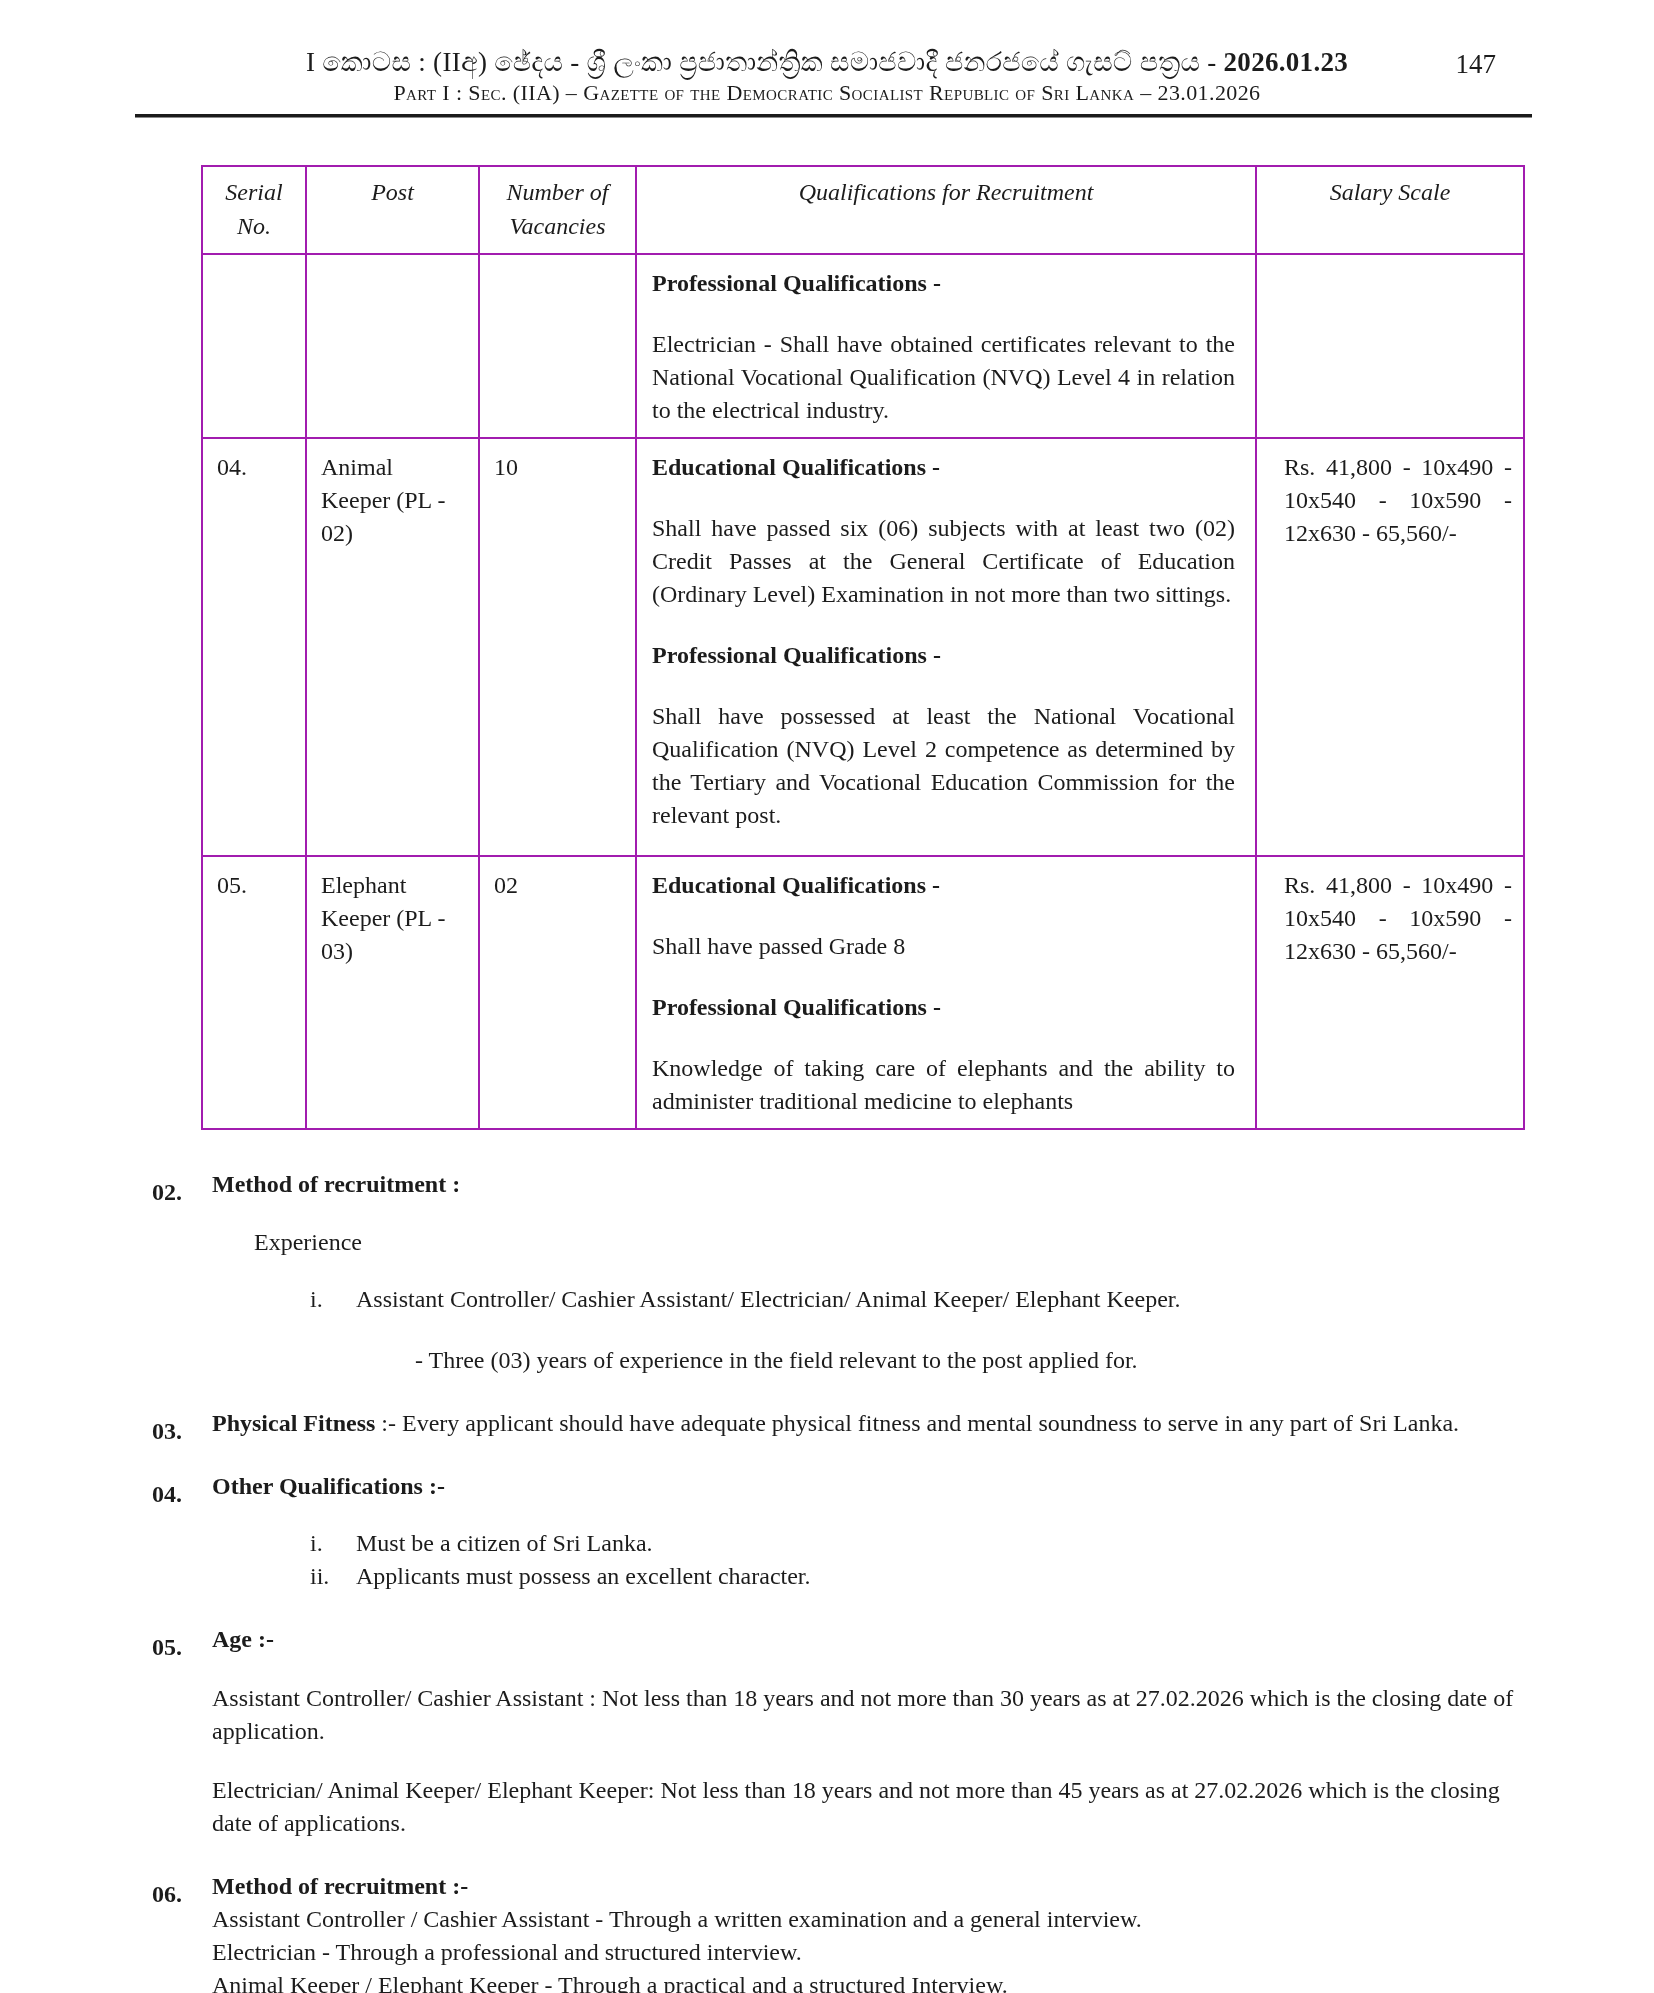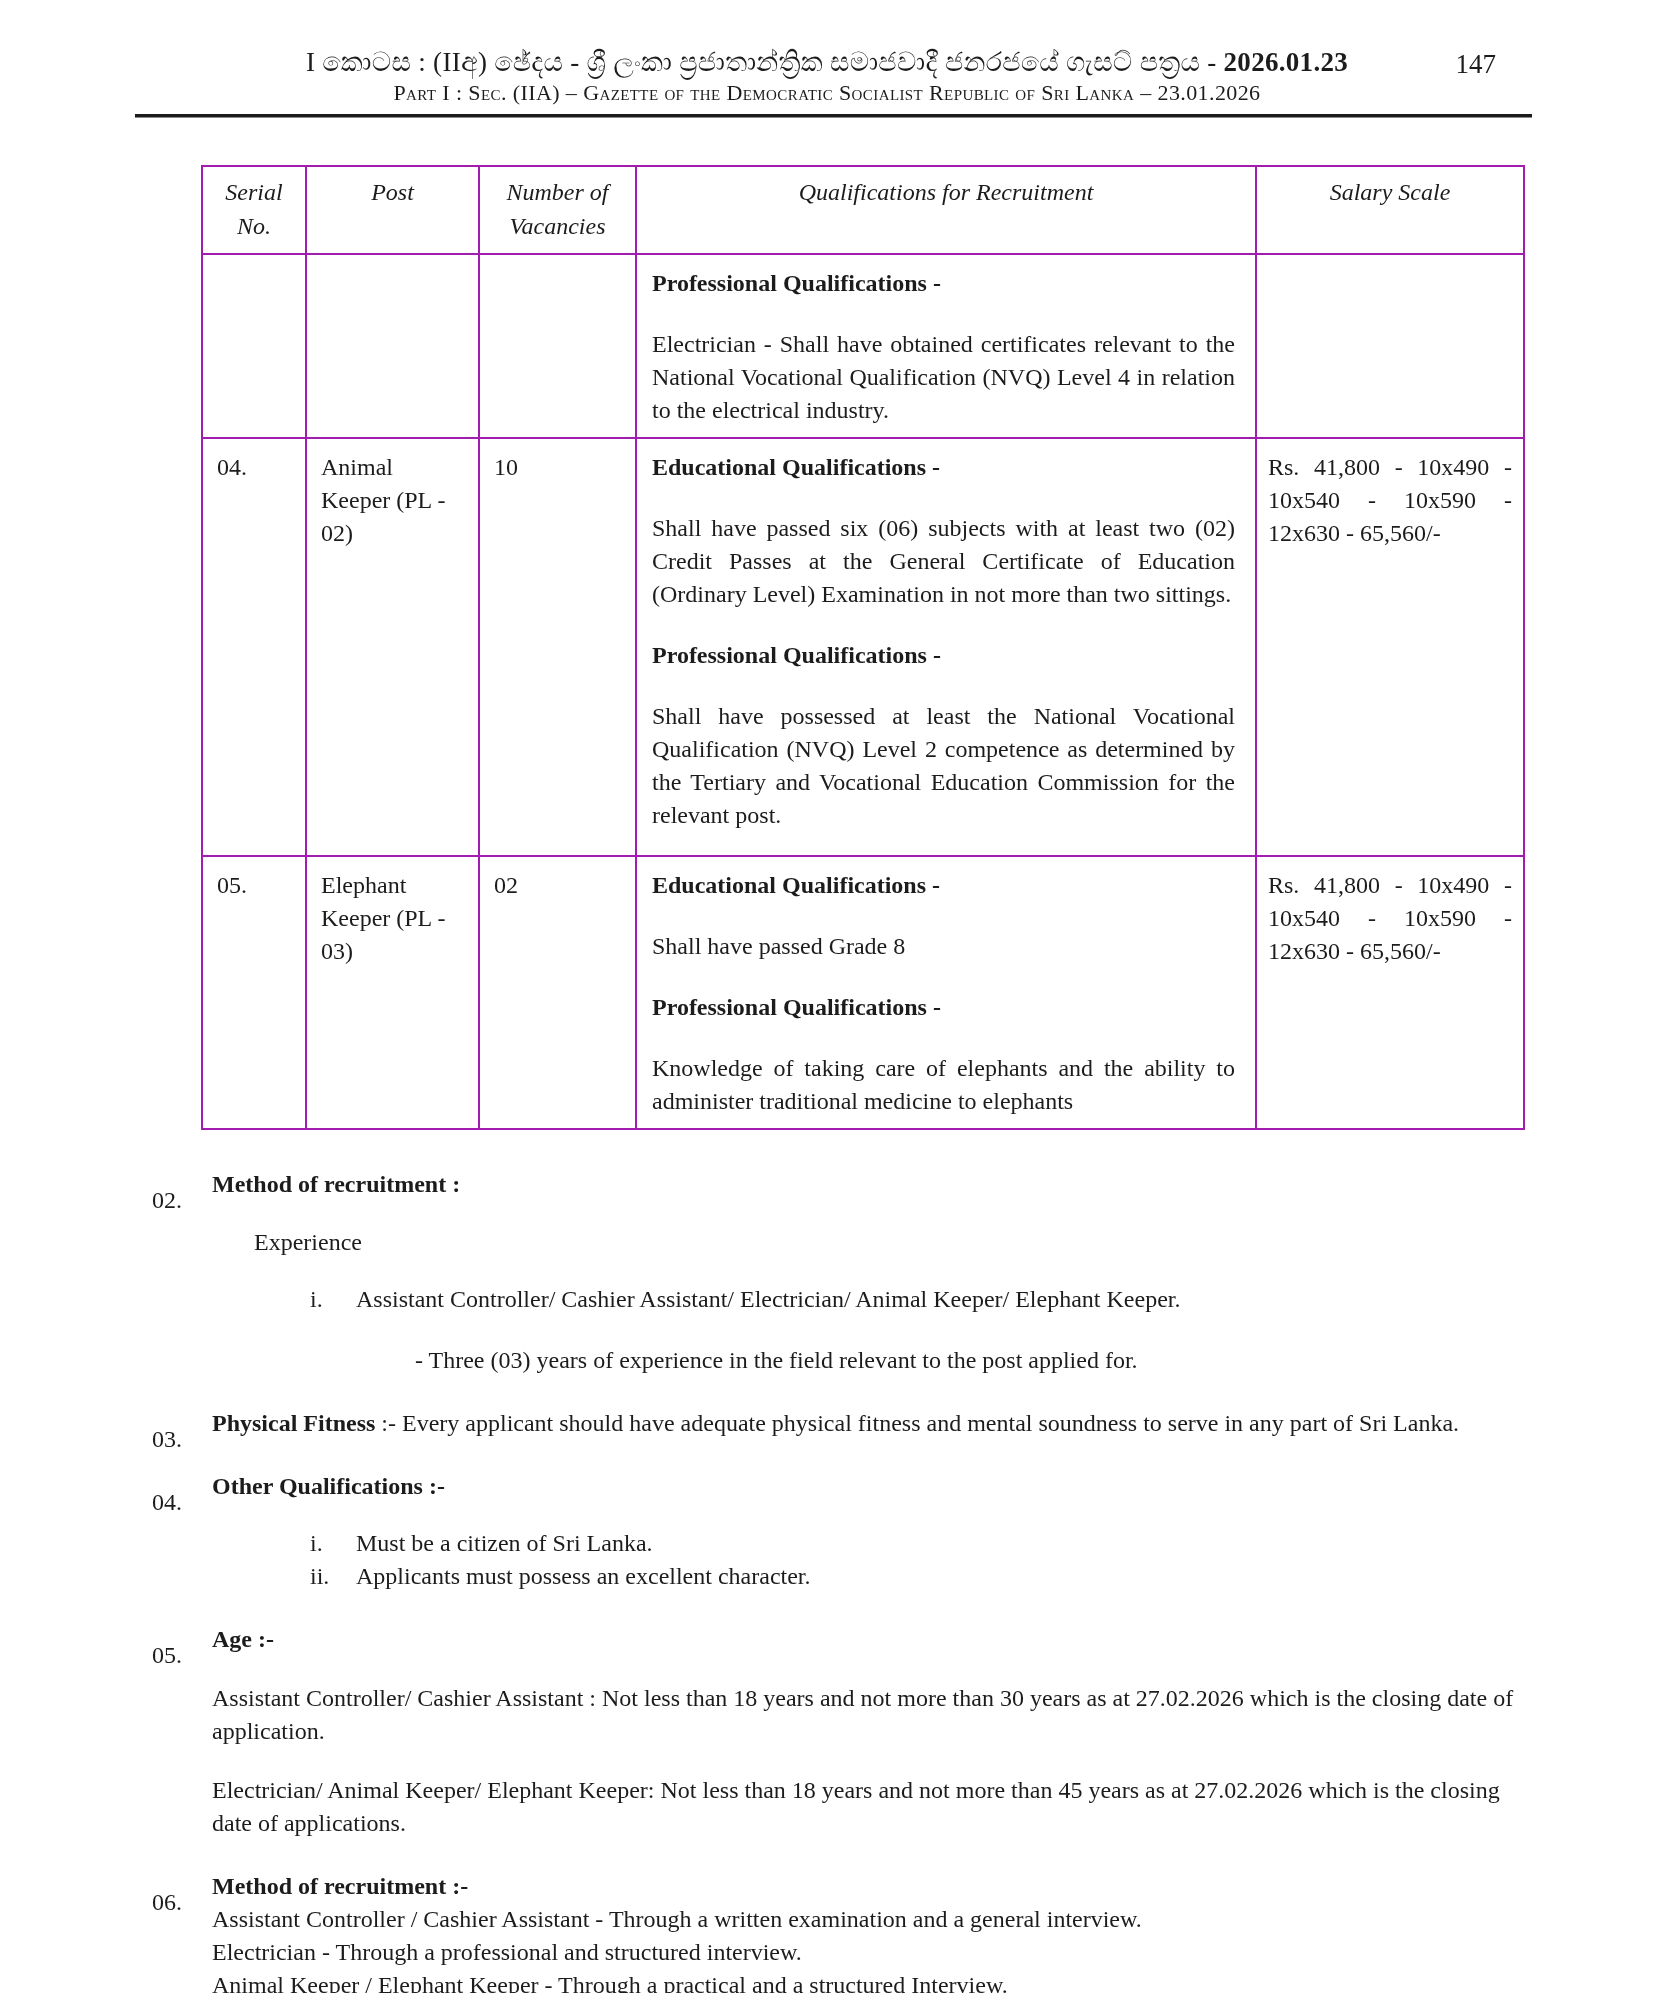--- a/index.html
+++ b/index.html
@@ -70,30 +70,30 @@
   }
   .col-serial   { width: 104px; }
   .col-post     { width: 173px; }
   .col-vac      { width: 157px; }
   .col-qual     { width: 620px; }
   .col-salary   { width: 268px; }
   tbody tr:nth-child(1) td { height: 165px; }
   tbody tr:nth-child(2) td { height: 418px; }
   tbody tr:nth-child(3) td { height: 258px; }
   td.cell-qual { padding-left: 15px; padding-right: 20px; }
-  td.cell-salary { text-align: justify; padding-left: 11px; padding-right: 11px; }
+  td.cell-salary { text-align: justify; padding-left: 27px; padding-right: 11px; }
   .q-head { font-weight: bold; margin-bottom: 28px; }
   .q-para { text-align: justify; margin-bottom: 28px; }
   .q-head:last-child, .q-para:last-child { margin-bottom: 0; }
 
   
   .sections { margin: 36px 122px 0 152px; }
   .sec { position: relative; padding-left: 60px; margin-top: 30px; }
   .sec:first-child { margin-top: 38px; }
-  .sec-num { position: absolute; left: 0; top: 16px; font-weight: normal; }
+  .sec-num { position: absolute; left: 0; top: 8px; font-weight: bold; }
   .sec-title b { font-weight: bold; }
   .it-exp   { margin-top: 25px; margin-left: 42px; }
   .it-roman { margin-top: 24px; margin-left: 98px; display: flex; }
   .it-roman + .it-roman { margin-top: 0; }
   .it-roman .rm { width: 46px; flex: 0 0 46px; }
   .it-roman .rt { flex: 1; }
   .it-dash  { margin-top: 28px; margin-left: 203px; }
   .it-para  { margin-top: 26px; }
   .it-line  { margin-top: 0; }
 </style>

